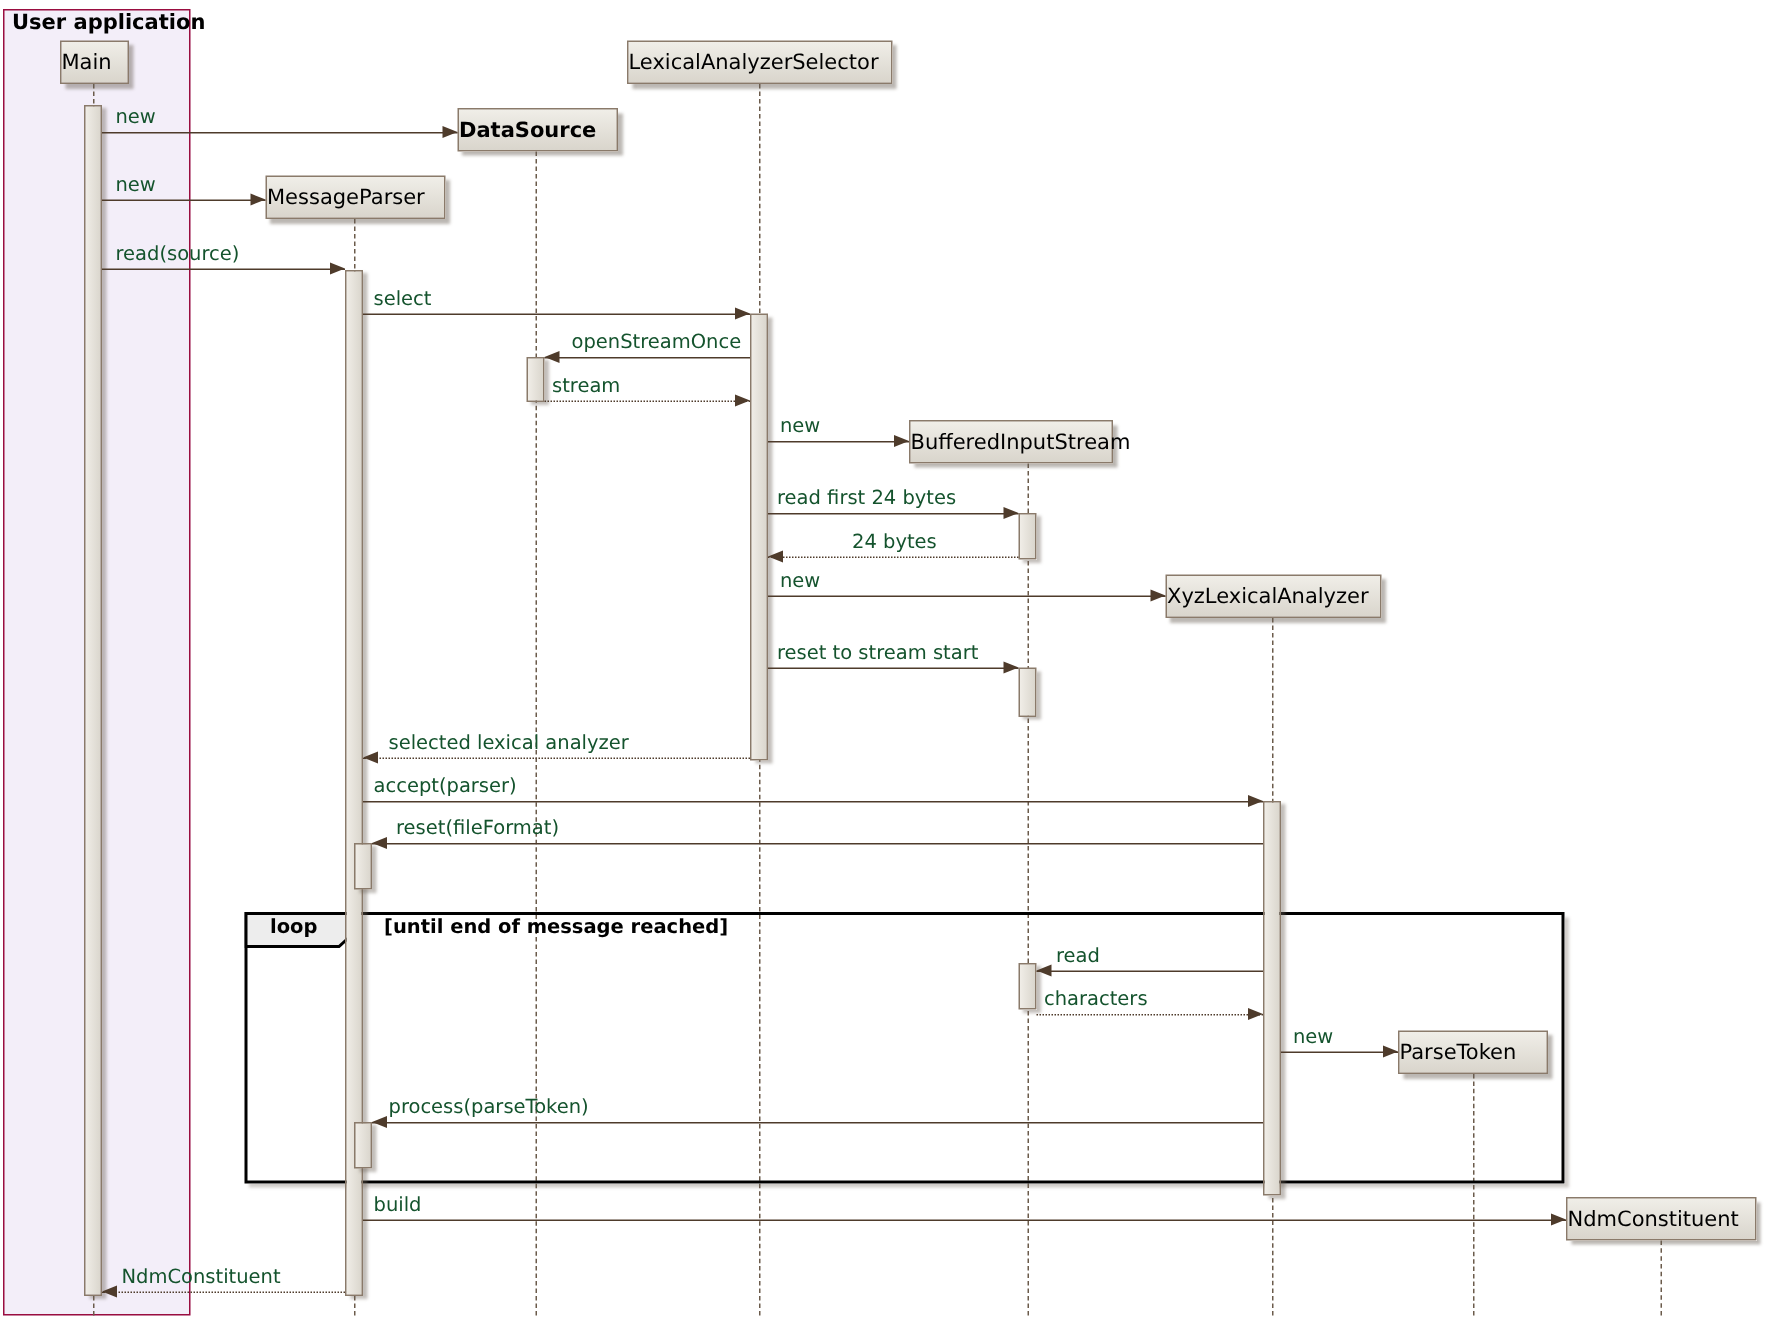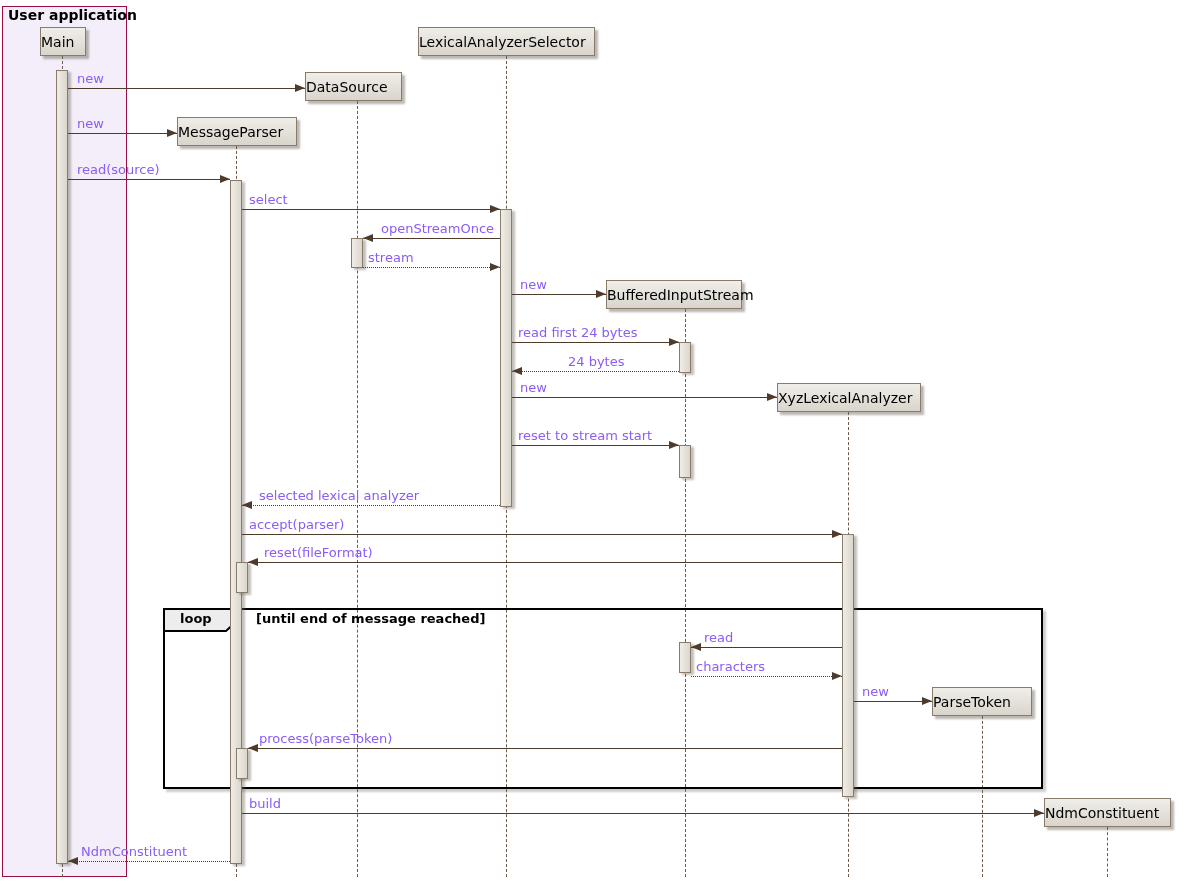--- a/index.html
+++ b/index.html
@@ -25,21 +25,21 @@
 
   .act{position:absolute;width:12px;background:linear-gradient(to right,#F0EDE7,#DAD6CD);
        border:1px solid var(--boxborder);box-shadow:3px 2px 2px rgba(105,95,85,.4);z-index:3;}
 
   .line{position:absolute;height:0;border-top:1.5px solid var(--arrow);z-index:5;}
   .line.dot{border-top:1.5px dotted var(--arrow);}
   .head-r{position:absolute;width:0;height:0;border-top:4px solid transparent;
           border-bottom:4px solid transparent;border-left:10px solid var(--arrow);z-index:6;}
   .head-l{position:absolute;width:0;height:0;border-top:4px solid transparent;
           border-bottom:4px solid transparent;border-right:10px solid var(--arrow);z-index:6;}
-  .mlabel{position:absolute;font-size:13px;color:#8b5cf6;white-space:nowrap;z-index:6;}
+  .mlabel{position:absolute;font-size:13px;color:#14532d;white-space:nowrap;z-index:6;}
 
   .loop-frame{position:absolute;border:2px solid #000;background:transparent;
               box-shadow:3px 3px 2px rgba(120,110,100,.35);z-index:2;}
   .loop-tab{position:absolute;z-index:2;}
   .loop-label{position:absolute;font-size:13px;font-weight:bold;color:#000;z-index:3;}
   .loop-cond{position:absolute;font-size:13px;font-weight:bold;color:#000;z-index:3;white-space:nowrap;}
 </style>
 </head>
 <body>
 
@@ -74,21 +74,21 @@
   <div class="act" style="left:679px;top:445px;height:33px;"></div>
   <div class="act" style="left:679px;top:642px;height:31px;"></div>
   <div class="act" style="left:842px;top:534px;height:263px;"></div>
 
   <div class="pbox" style="left:40px;top:27px;width:46px;">
       <span>Main</span>
     </div>
   <div class="pbox" style="left:418px;top:27px;width:177px;">
       <span>LexicalAnalyzerSelector</span>
     </div>
-  <div class="pbox" style="left:305px;top:72px;width:97px;">
+  <div class="pbox" style="left:305px;top:72px;width:107px;font-weight:bold;">
       <span>DataSource</span>
     </div>
   <div class="pbox" style="left:177px;top:117px;width:120px;">
       <span>MessageParser</span>
     </div>
   <div class="pbox" style="left:606px;top:280px;width:136px;">
       <span>BufferedInputStream</span>
     </div>
   <div class="pbox" style="left:777px;top:383px;width:144px;">
       <span>XyzLexicalAnalyzer</span>

